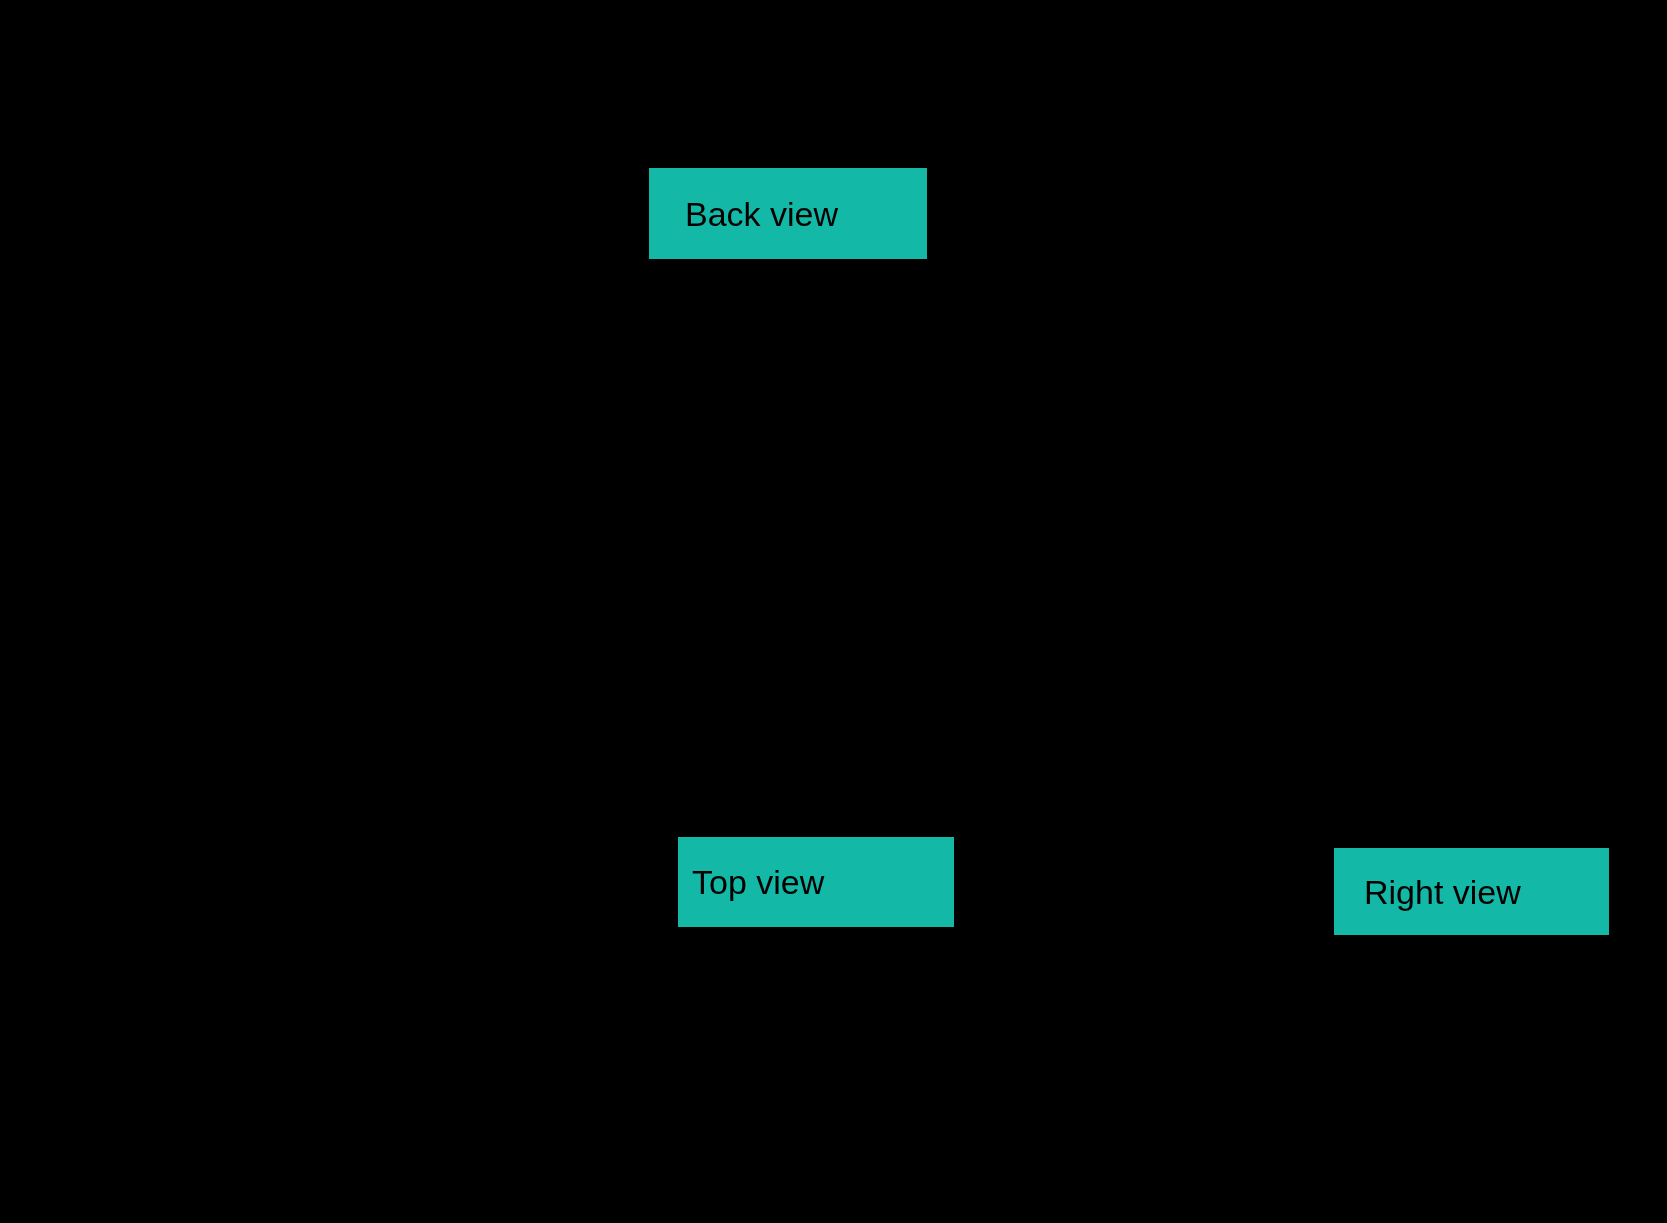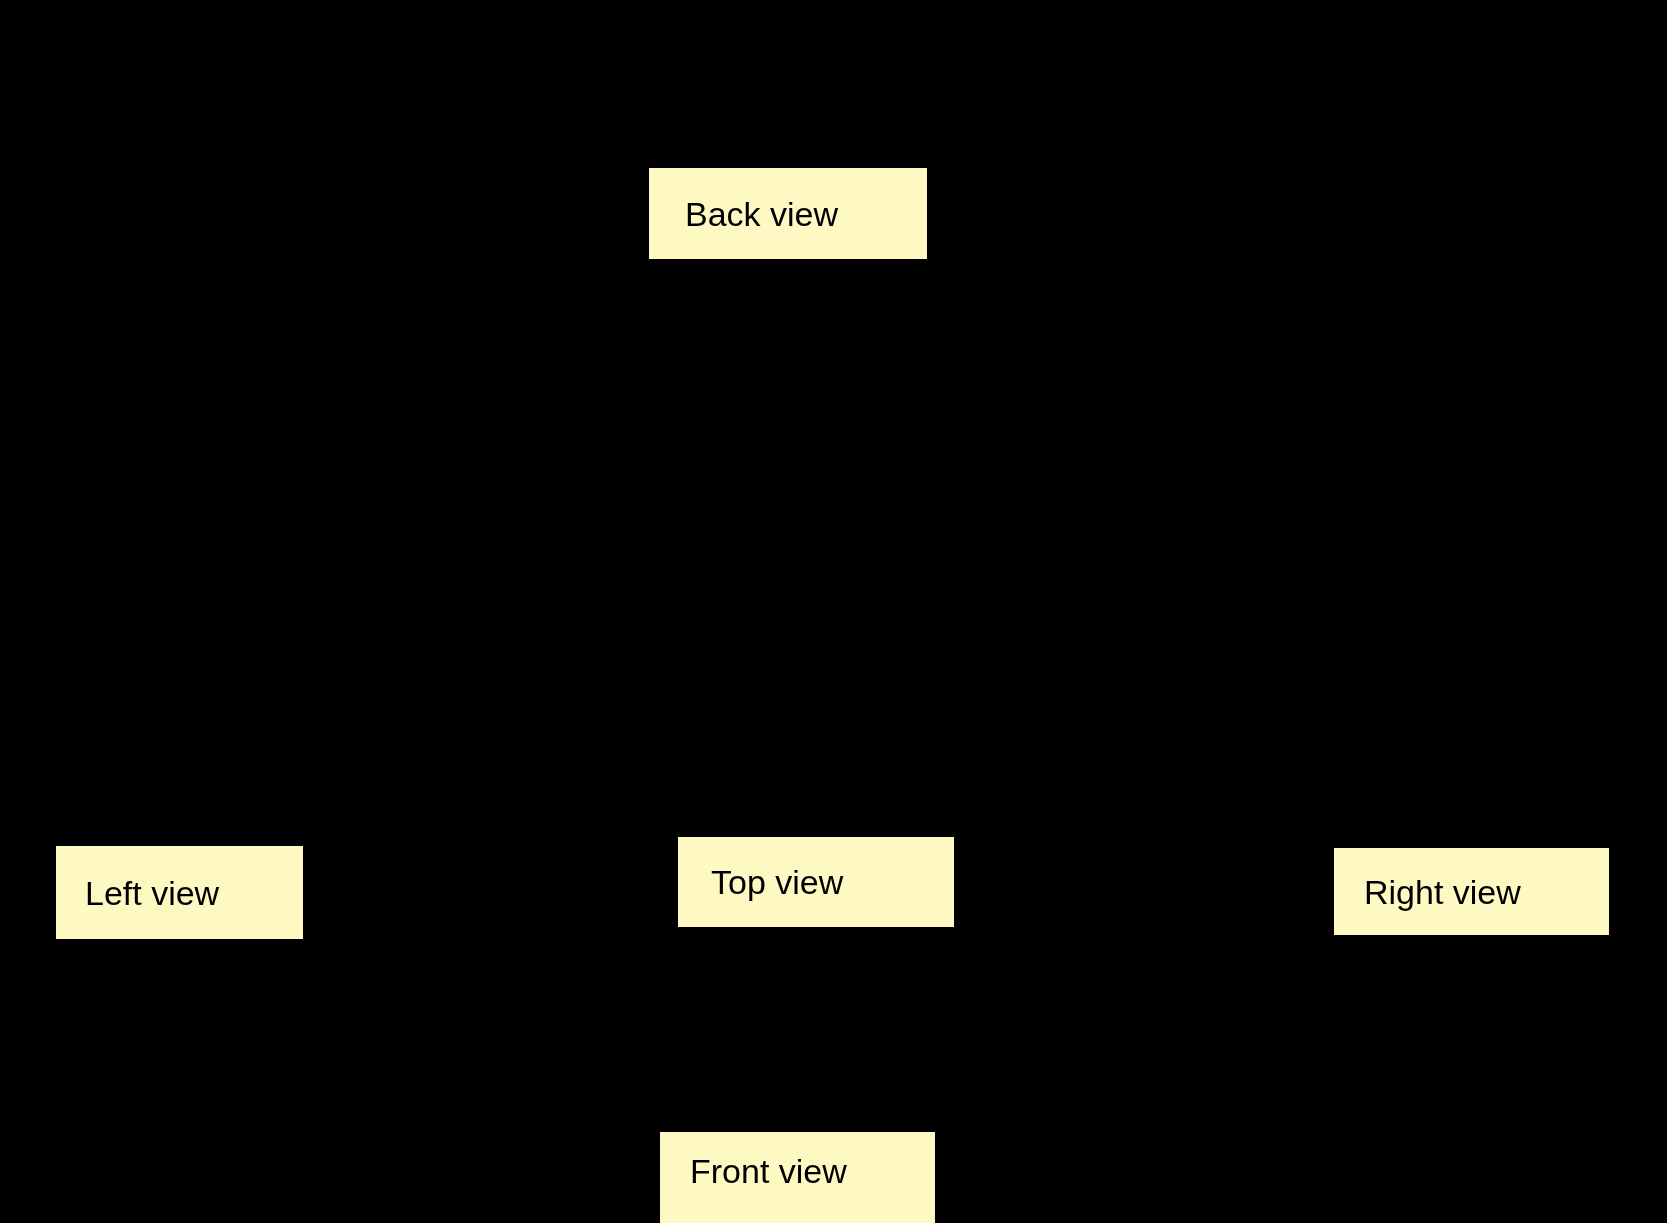--- a/index.html
+++ b/index.html
@@ -13,21 +13,21 @@
   }
   #canvas {
     position: relative;
     width: 1667px;
     height: 1223px;
     background: #000000;
     overflow: hidden;
   }
   .label-box {
     position: absolute;
-    background: #fef9c3;
+    background: #14b8a6;
     color: #000000;
     box-sizing: border-box;
     display: flex;
     align-items: center;
     overflow: hidden;
   }
   .label-box .label-text {
     display: block;
     white-space: nowrap;
     font-size: 34px;
@@ -55,21 +55,21 @@
     padding-left: 29px;
     align-items: center;
   }
 
   
   #label-top {
     left: 678px;
     top: 837px;
     width: 276px;
     height: 90px;
-    padding-left: 33px;
+    padding-left: 14px;
     align-items: center;
   }
 
   
   #label-right {
     left: 1334px;
     top: 848px;
     width: 275px;
     height: 87px;
     padding-left: 30px;
@@ -89,29 +89,23 @@
 </style>
 </head>
 <body>
 
 <div id="canvas">
 
   <div class="label-box" id="label-back">
     <span class="label-text">Back view</span>
   </div>
 
-  <div class="label-box" id="label-left">
-    <span class="label-text">Left view</span>
-  </div>
 
   <div class="label-box" id="label-top">
     <span class="label-text">Top view</span>
   </div>
 
   <div class="label-box" id="label-right">
     <span class="label-text">Right view</span>
   </div>
 
-  <div class="label-box" id="label-front">
-    <span class="label-text">Front view</span>
-  </div>
 
 </div>
 
 </body></html>

